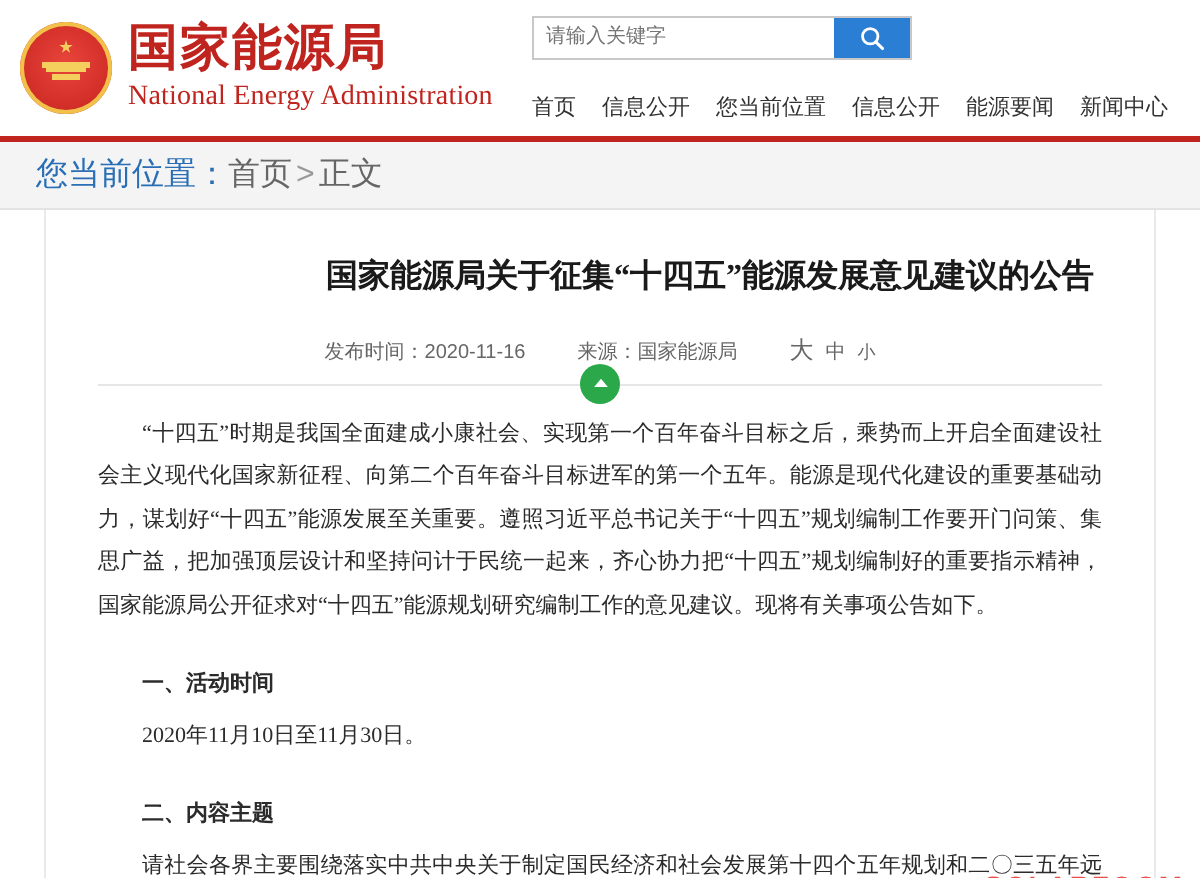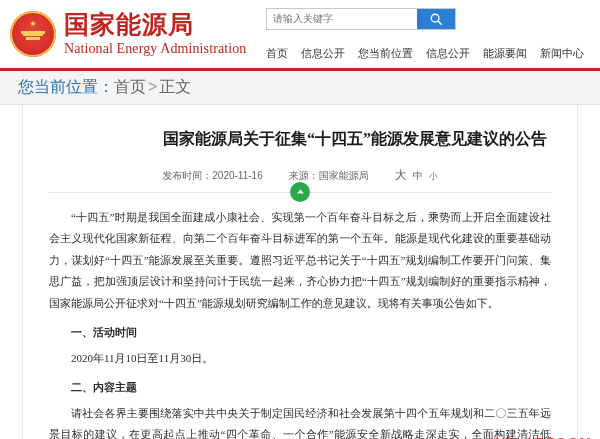--- a/index.html
+++ b/index.html
@@ -214,21 +214,21 @@
     color: #2b2b2b;
     text-align: justify;
     font-family: "Liberation Serif", "DejaVu Serif", serif;
   }
   .body-text p {
     margin: 0 0 6px 0;
     text-indent: 2em;
   }
   .body-text p.section {
     font-weight: bold;
-    margin-top: 8px;
+    margin-top: 18px;
     margin-bottom: 4px;
   }
 
   
   .watermark {
     position: absolute;
     right: 8px;
     bottom: 4px;
     font-size: 14px;
     font-weight: bold;

